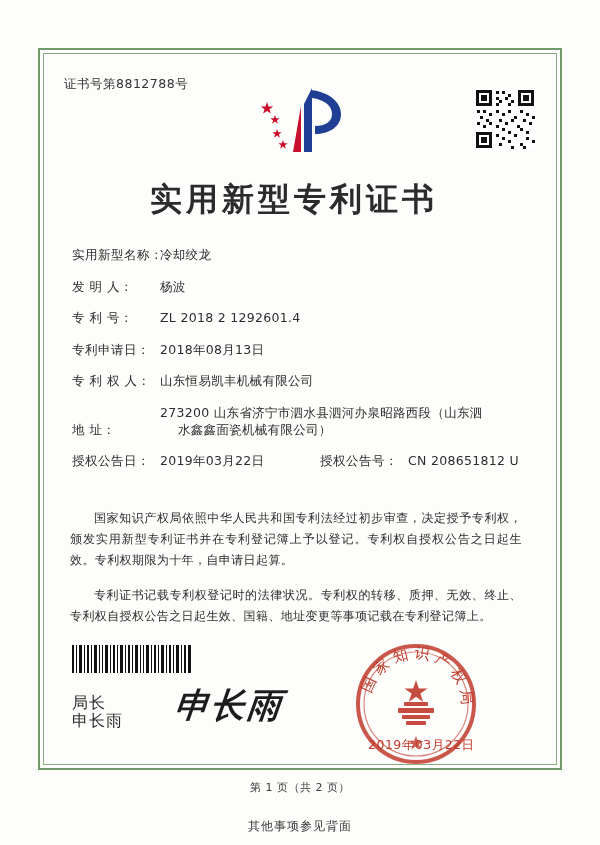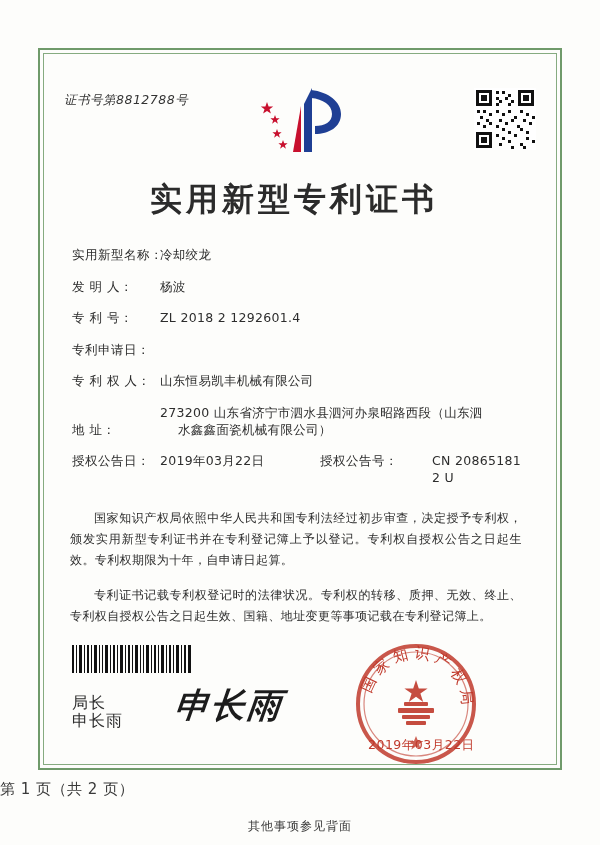--- a/index.html
+++ b/index.html
@@ -37,26 +37,25 @@
     position: absolute;
     left: 43px; top: 53px;
     width: 514px; height: 712px;
     border: 1px solid #86ab80;
     box-sizing: border-box;
   }
 
   
   .cert-no {
     position: absolute;
-    left: 64px; top: 92px;
+    left: 64px; top: 76px;
     font-size: 12.5px;
     letter-spacing: 0.5px;
     color: #333;
     white-space: nowrap;
-    font-style: italic;
   }
 
   
   .logo {
     position: absolute;
     left: 255px; top: 82px;
     width: 92px; height: 78px;
   }
   .logo svg { display:block; }
 
@@ -109,21 +108,21 @@
   .value-sub {
     display: block;
     padding-left: 18px;
   }
 
   .two-col {
     display: flex;
     width: 100%;
   }
   .two-col .col-a { width: 248px; display:flex; }
-  .two-col .col-b { flex: 1; display:flex;gap:24px; }
+  .two-col .col-b { flex: 1; display:flex; }
 
   
   .paragraphs {
     position: absolute;
     left: 70px; top: 508px;
     width: 460px;
     font-size: 12px;
     line-height: 21px;
     color: #2d2d2d;
     text-align: justify;
@@ -178,21 +177,22 @@
     font-size: 12.5px;
     color: #c0392b;
     letter-spacing: 0.5px;
     white-space: nowrap;
   }
 
   
   .page-indicator {
     position: absolute;
     left: 0; right: 0; top: 780px;
-    font-size: 15px;
+    text-align: center;
+    font-size: 11px;
     color: #3a3a3a;
     letter-spacing: 0.5px;
   }
   .footer-note {
     position: absolute;
     left: 0; right: 0; top: 818px;
     text-align: center;
     font-size: 12px;
     color: #3a3a3a;
     letter-spacing: 1px;
@@ -296,20 +296,21 @@
     <div class="field-row">
       <div class="field-label lbl-w5">发 明 人：</div>
       <div class="field-value">杨波</div>
     </div>
     <div class="field-row">
       <div class="field-label lbl-w5">专 利 号：</div>
       <div class="field-value">ZL 2018 2 1292601.4</div>
     </div>
     <div class="field-row">
       <div class="field-label lbl-w5">专利申请日：</div>
+      <div class="field-value">2018年08月13日</div>
     </div>
     <div class="field-row">
       <div class="field-label lbl-w5">专 利 权 人：</div>
       <div class="field-value">山东恒易凯丰机械有限公司</div>
     </div>
     <div class="field-row">
       <div class="field-label lbl-w5">地      址：</div>
       <div class="field-value">
         <span>273200 山东省济宁市泗水县泗河办泉昭路西段（山东泗</span>
         <span class="value-sub">水鑫鑫面瓷机械有限公司）</span>

